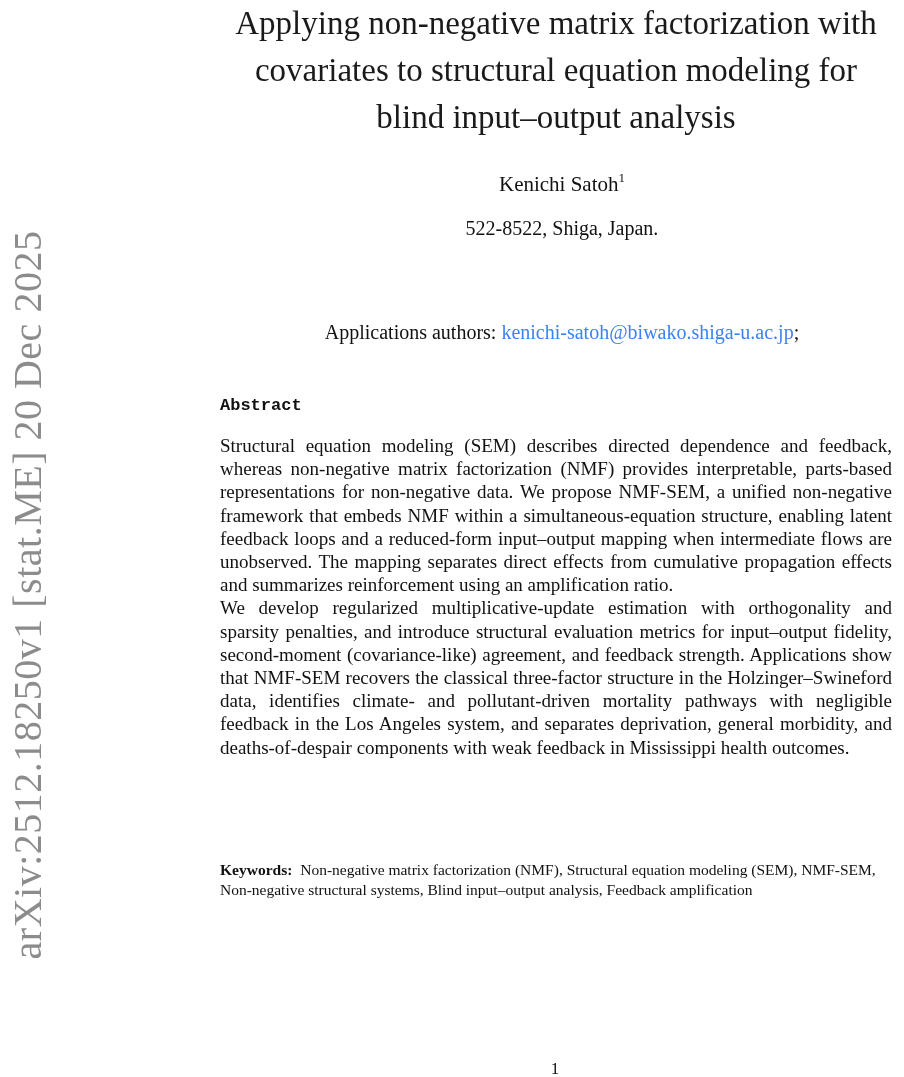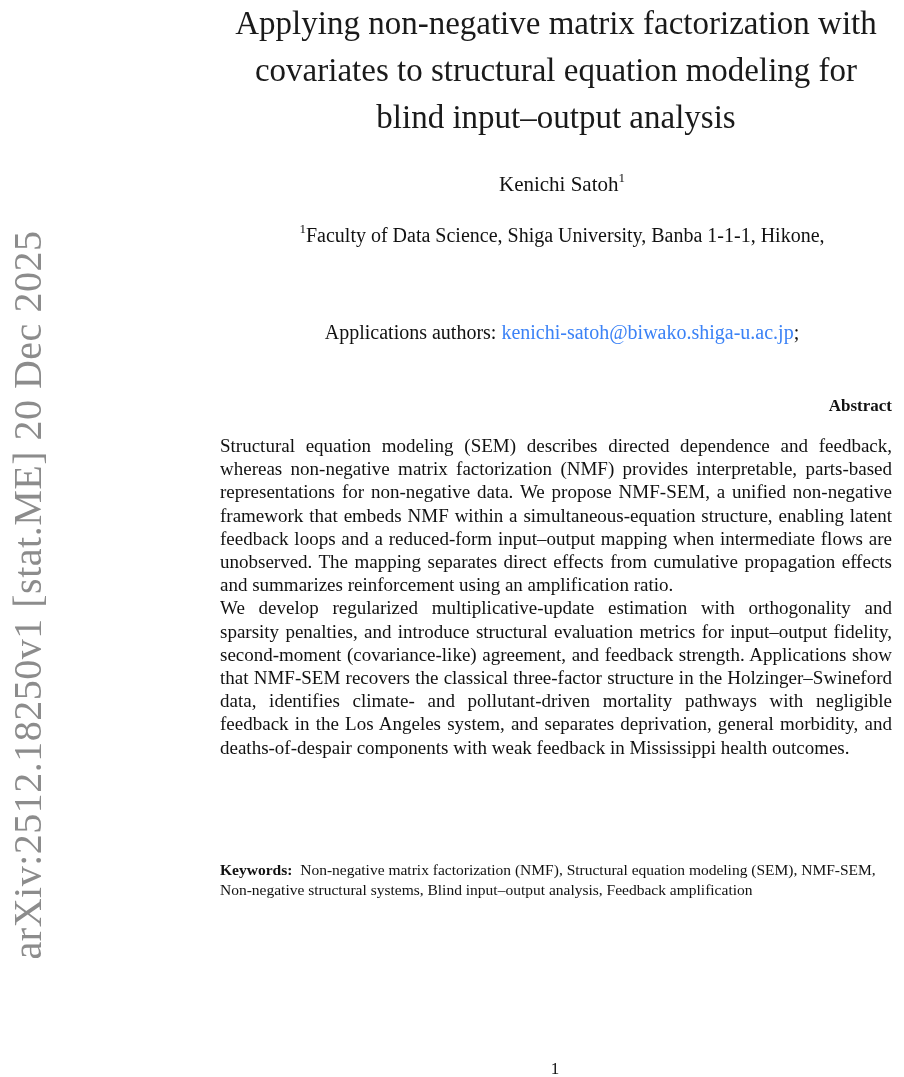--- a/index.html
+++ b/index.html
@@ -19,22 +19,22 @@
             font-family: "Liberation Serif", serif; font-size: 21px; }
   .author sup, .affil sup { font-size: 13px; vertical-align: 9px; }
 
   .affil { position: absolute; left: 220px; width: 684px; top: 214px; text-align: center;
            font-family: "Liberation Serif", serif; font-size: 20px; line-height: 29px; }
 
   .contrib { position: absolute; left: 220px; width: 684px; top: 321px; text-align: center;
              font-family: "Liberation Serif", serif; font-size: 20px; }
   .contrib a { color: #3b82f6; text-decoration: none; }
 
-  .abstract-head { position: absolute; left: 220px; width: 672px; top: 396px; text-align: right;
-                   font-family: Liberation Serif, serif; font-weight: bold; font-size: 17px; }
+  .abstract-head { position: absolute; left: 220px; width: 672px; top: 396px; text-align: left;
+                   font-family: Liberation Mono, monospace; font-weight: bold; font-size: 17px; }
 
   .abstract { position: absolute; left: 220px; width: 672px; top: 434px;
               font-family: "Liberation Serif", serif; font-size: 19px; line-height: 23.2px;
               text-align: justify; hyphens: manual; }
   .abstract p { margin: 0; }
 
   .keywords { position: absolute; left: 220px; width: 672px; top: 860px;
               font-family: "Liberation Serif", serif; font-size: 15.5px; line-height: 20px; }
   .keywords b { margin-right: 4px; }
 
@@ -52,21 +52,21 @@
   <div>Applying non-negative matrix factorization with</div>
   <div>covariates to structural equation modeling for</div>
   <div>blind input–output analysis</div>
 </div>
 
 <div class="author">
   <span>Kenichi Satoh</span><sup>1</sup>
 </div>
 
 <div class="affil">
-  <div><sup>1</sup><span>Faculty of Data Science, Shiga University, Banba 1-1-1, Hikone,</span></div>
+  <div>522-8522, Shiga, Japan.</div>
 </div>
 
 <div class="contrib">
   <span>Applications authors: </span><a>kenichi-satoh@biwako.shiga-u.ac.jp</a><span>;</span>
 </div>
 
 <div class="abstract-head">Abstract</div>
 
 <div class="abstract">
   <p>Structural equation modeling (SEM) describes directed dependence and feedback, whereas non-negative matrix factorization (NMF) provides interpretable, parts-based representations for non-negative data. We propose NMF-SEM, a unified non-negative framework that embeds NMF within a simultaneous-equation structure, enabling latent feedback loops and a reduced-form input–output mapping when intermediate flows are unobserved. The mapping separates direct effects from cumulative propagation effects and summarizes reinforcement using an amplification ratio.</p>

